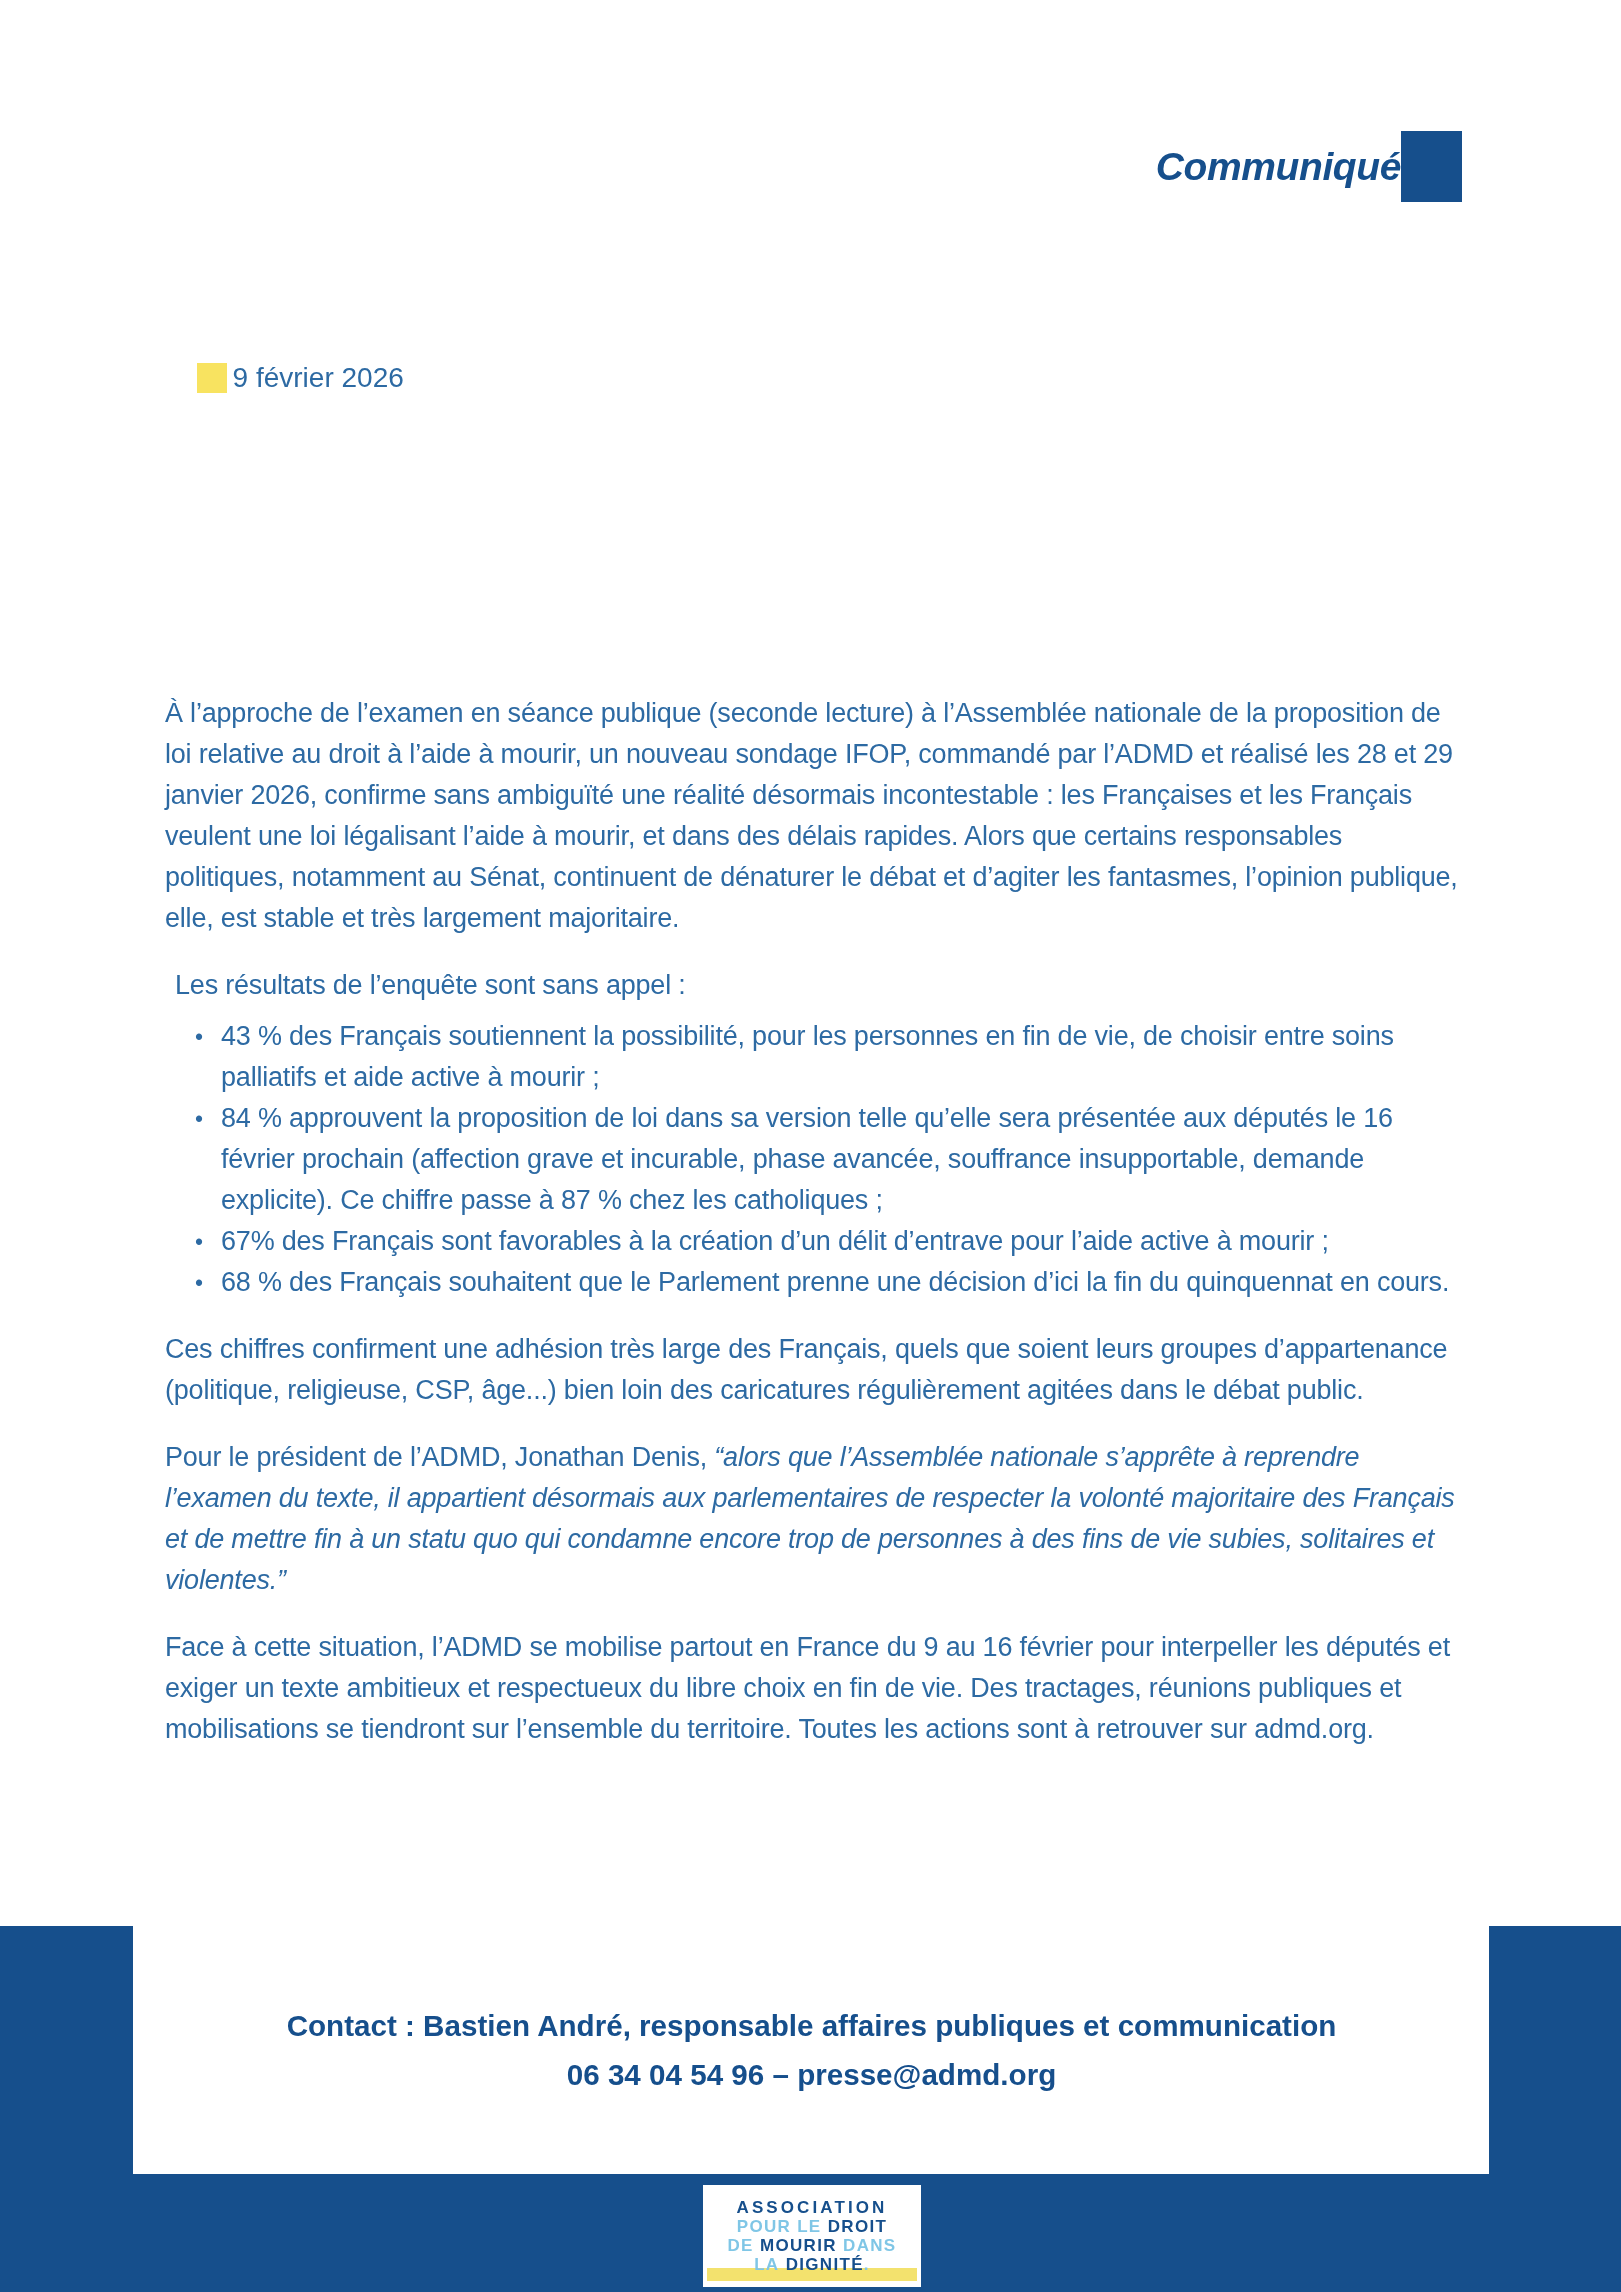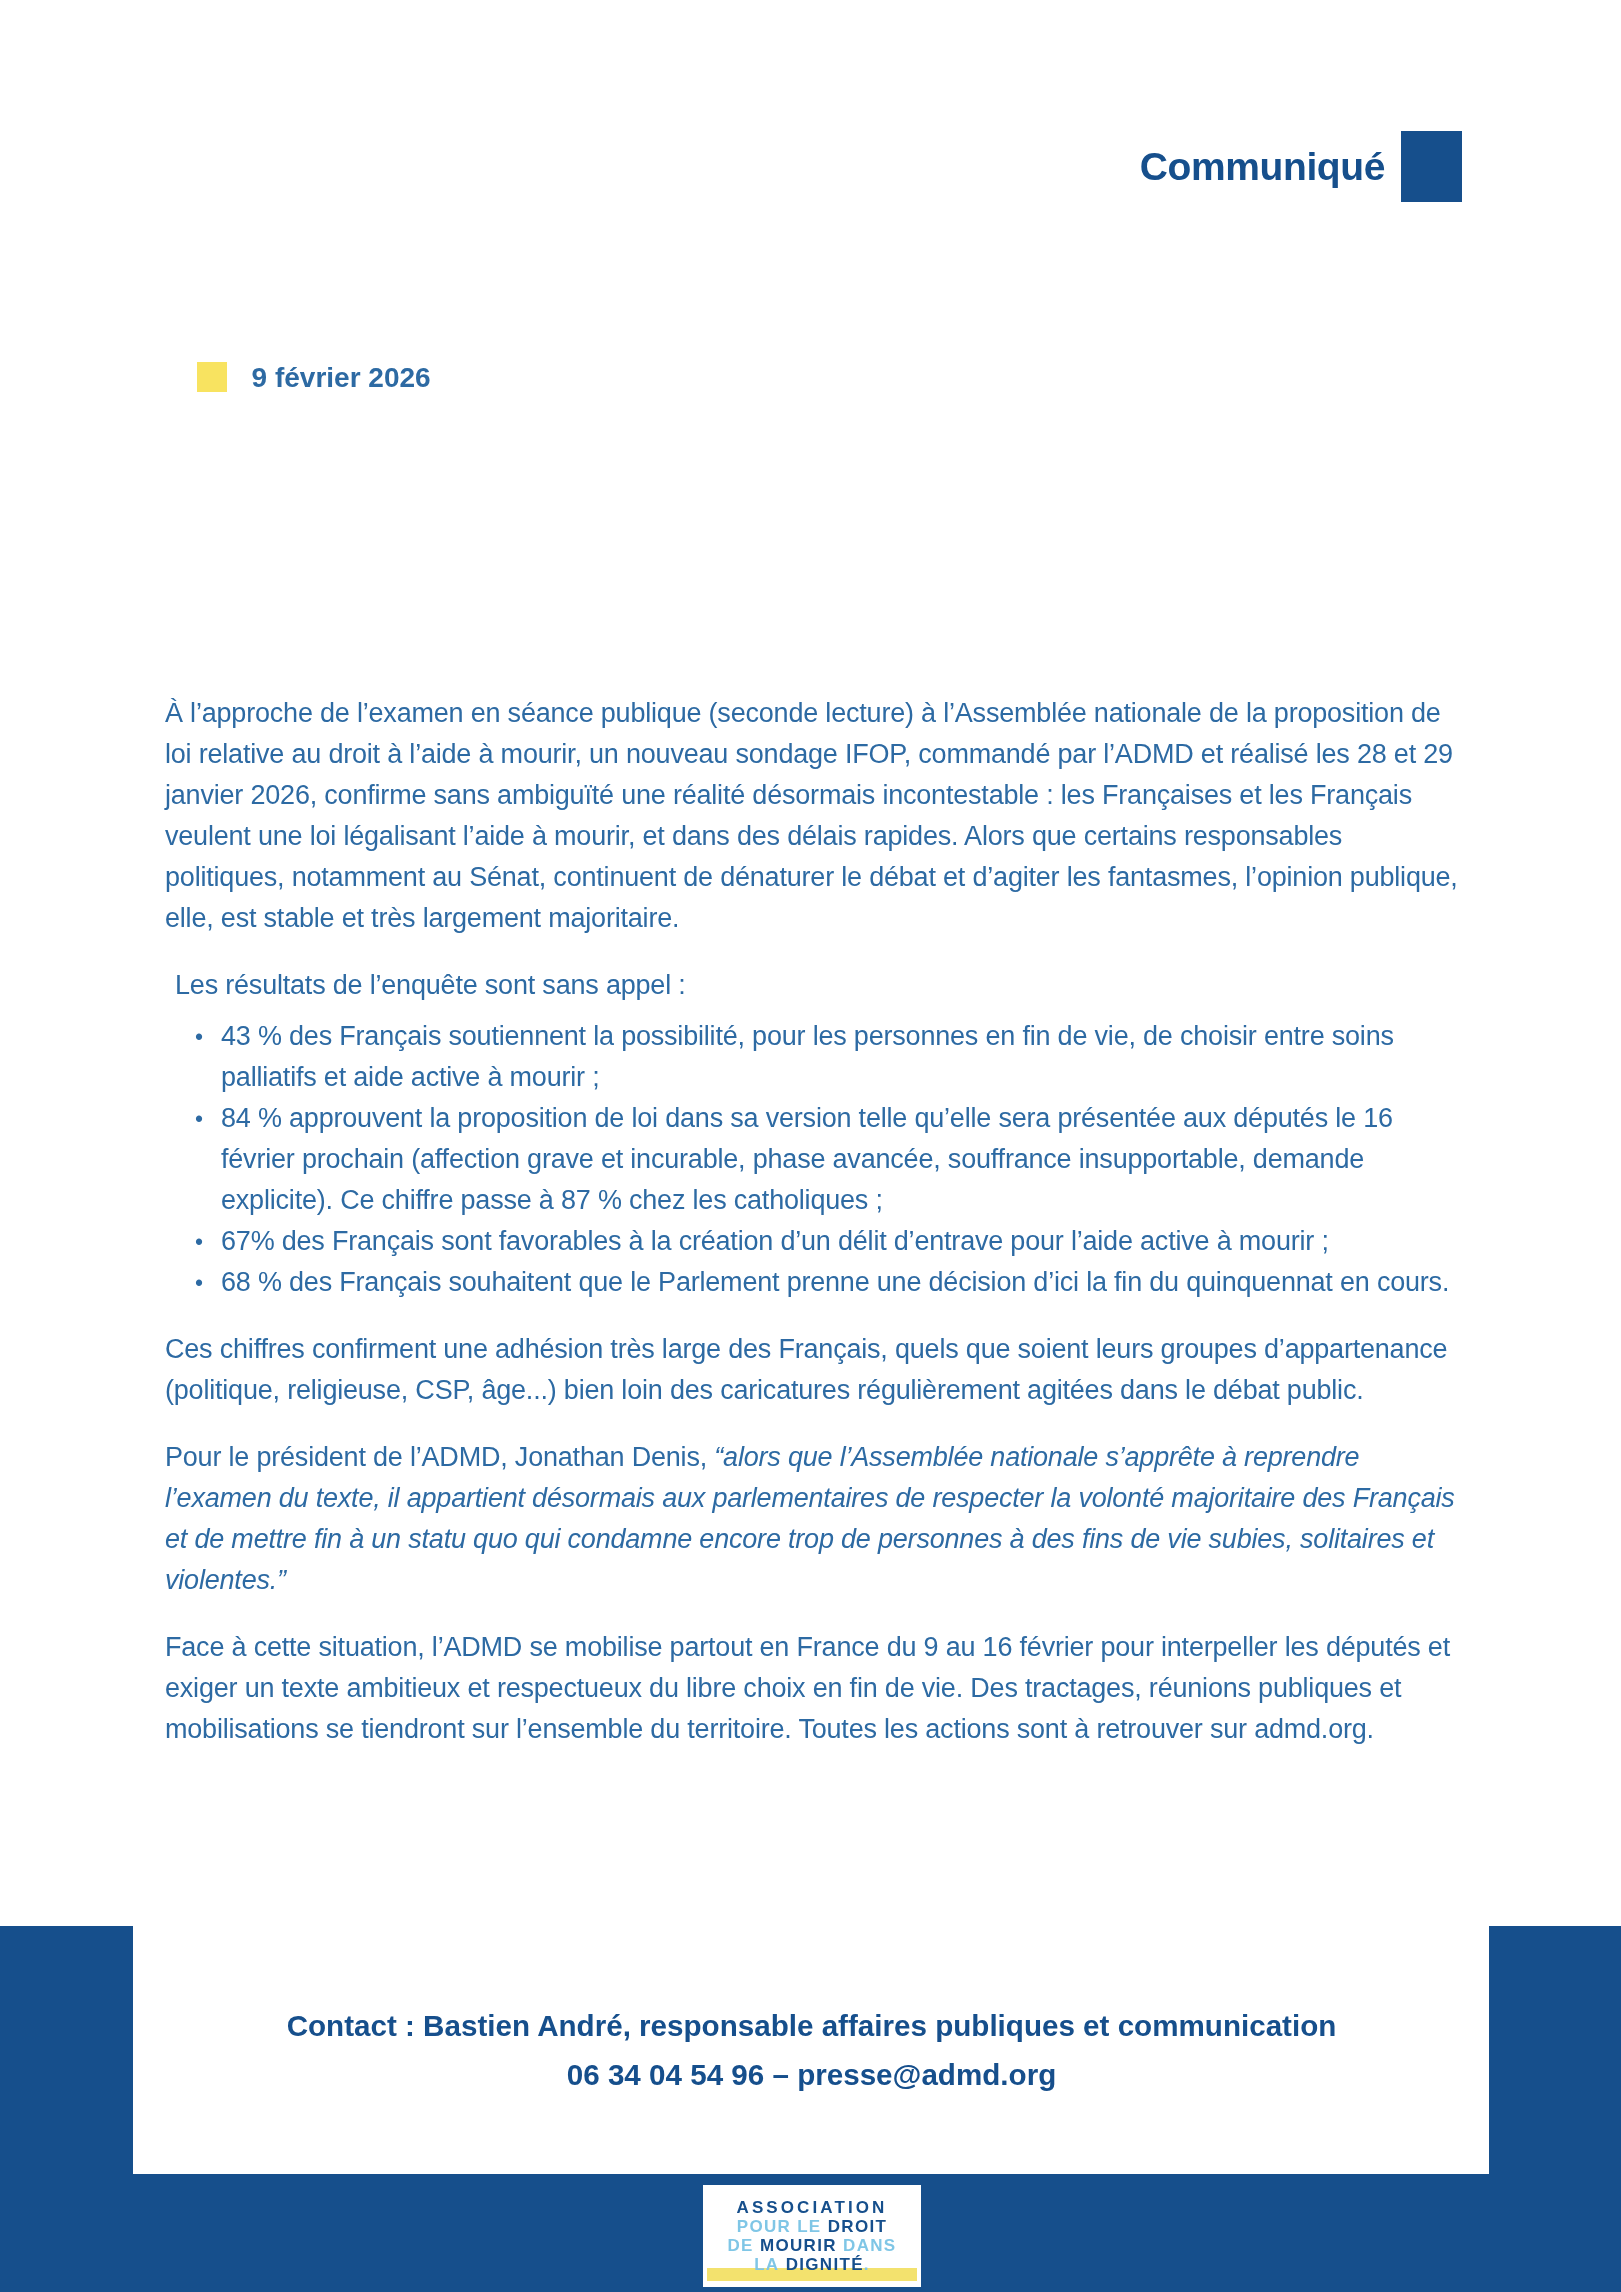--- a/index.html
+++ b/index.html
@@ -8,25 +8,25 @@
     --yellow:#f8e360;
     --lblue:#7fc6e6;
     --logo-yellow:#f3e26e;
   }
   html,body{margin:0;padding:0;background:#ffffff;}
   .page{
     position:relative;width:1621px;height:2293px;background:#ffffff;
     font-family:"Liberation Sans",sans-serif;overflow:hidden;
   }
   
-  .communique{position:absolute;top:131px;right:159px;display:flex;align-items:center;gap:16px;}
+  .communique{position:absolute;top:131px;right:159px;display:flex;align-items:center;font-style:italic;}
   .communique .label{color:var(--navy);font-weight:bold;font-size:39px;letter-spacing:-0.4px;}
   .communique .square{width:61px;height:71px;background:var(--navy);}
   
-  .date{position:absolute;top:362px;left:197px;display:flex;align-items:flex-start;gap:25px;font-weight:bold;}
+  .date{position:absolute;top:362px;left:197px;display:flex;align-items:center;gap:6px;}
   .date .square{width:29.6px;height:29.6px;background:var(--yellow);}
   .date .text{color:var(--body-blue);font-size:28px;}
   
   .title{
     position:absolute;top:494px;left:81px;right:81px;text-align:center;
     color:var(--navy);font-weight:bold;font-size:40px;line-height:57px;letter-spacing:-0.4px;
   }
   
   .body{
     position:absolute;top:693px;left:165px;width:1300px;

